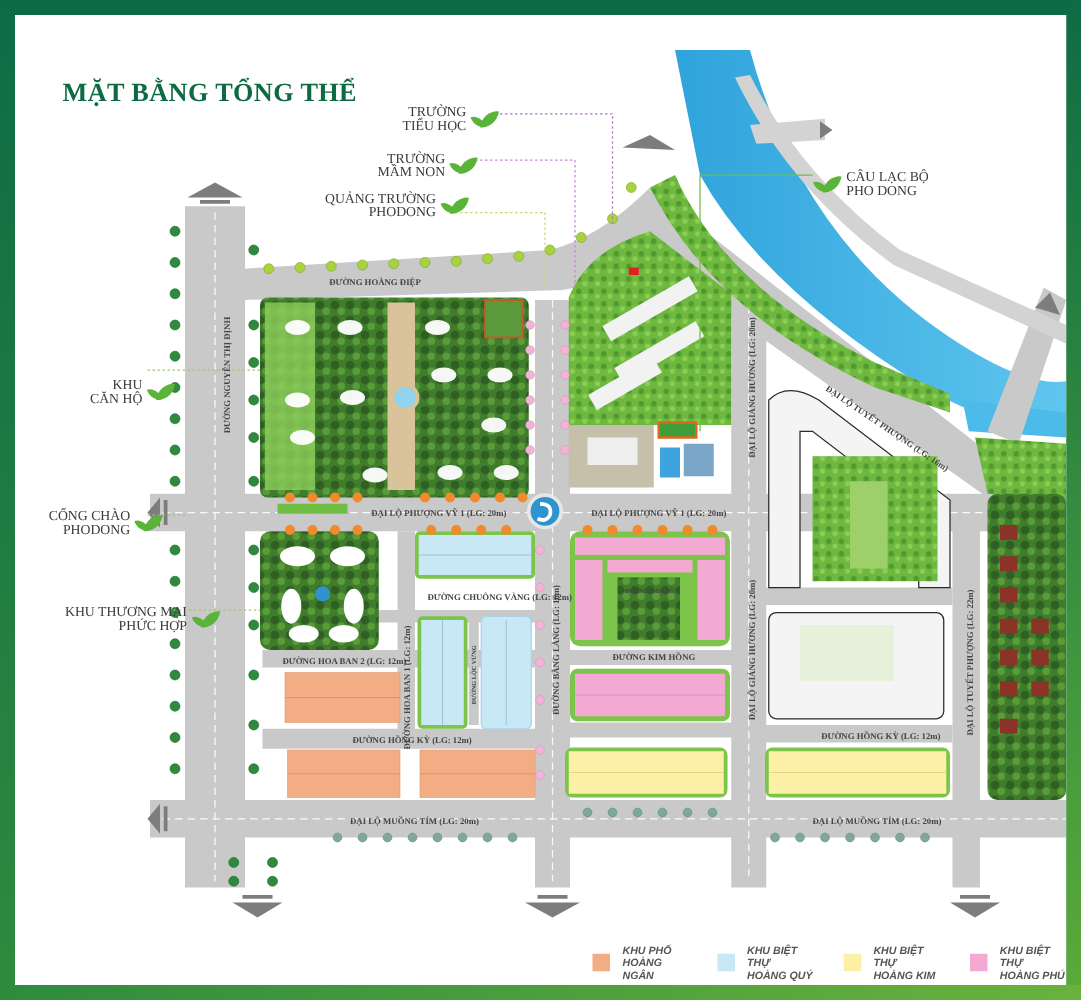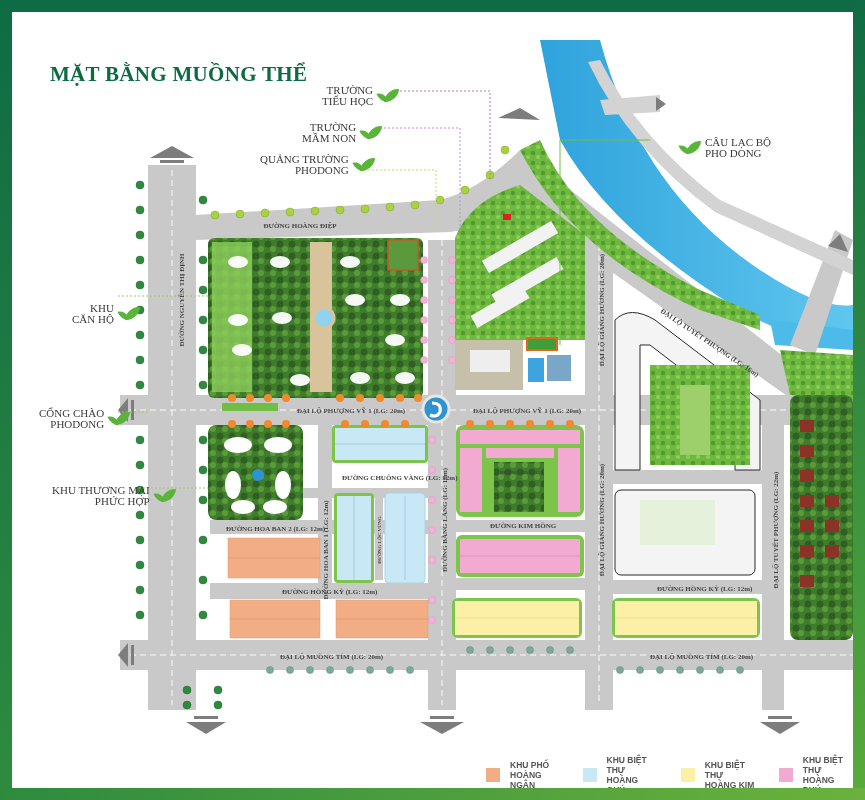--- a/index.html
+++ b/index.html
@@ -11,21 +11,21 @@
   .canvas { position:absolute; left:12px; top:12px; width:841px; height:776px; background:#ffffff; overflow:hidden; }
   svg.map { position:absolute; left:0; top:0; }
   .title { position:absolute; left:38px; top:50px; margin:0; font-family:"Liberation Serif", serif; font-weight:bold; font-size:21px; letter-spacing:0.3px; color:#0e6a43; }
   .callout { position:absolute; display:flex; align-items:center; gap:5px; }
   .callout .lbl { font-family:"Liberation Serif", serif; font-size:11px; line-height:11px; color:#3a3a3a; text-align:right; text-transform:uppercase; }
   .callout.left-text .lbl { text-align:left; }
   .leaf { width:20px; height:16px; position:relative; flex:none; }
   .leaf::before, .leaf::after { content:""; position:absolute; background:#5bb43a; border-radius:0 100% 0 100%; }
   .leaf::before { left:0; top:4px; width:9px; height:11px; transform:rotate(-20deg); }
   .leaf::after { left:7px; top:0; width:13px; height:15px; transform:rotate(10deg); border-radius:100% 0 100% 0; }
-  .legend { position:absolute; left:474px; top:743px; display:flex; gap:24px; }
+  .legend { position:absolute; left:462px; top:743px; display:flex; gap:24px;font-style:italic; }
   .legend-item { display:flex; align-items:center; gap:10px; }
   .swatch { width:14px; height:14px; flex:none; }
   .legend-label { font-size:8.5px; line-height:10px; font-weight:bold; color:#555; text-transform:uppercase; }
   .road-label { font-family:"Liberation Serif", serif; font-size:7px; font-weight:bold; fill:#444; }
 </style>
 </head>
 <body>
 
 <div class="frame-top"></div>
 <div class="frame-left"></div>
@@ -381,21 +381,21 @@
     <text class="road-label" x="282" y="594">ĐƯỜNG HỒNG KỲ (LG: 12m)</text>
     <text class="road-label" x="657" y="591">ĐƯỜNG HỒNG KỲ (LG: 12m)</text>
     <text class="road-label" x="280" y="659">ĐẠI LỘ MUỒNG TÍM (LG: 20m)</text>
     <text class="road-label" x="650" y="659">ĐẠI LỘ MUỒNG TÍM (LG: 20m)</text>
     <text class="road-label" transform="translate(604 310) rotate(-90)" text-anchor="middle">ĐẠI LỘ GIÁNG HƯƠNG (LG: 20m)</text>
     <text class="road-label" transform="translate(604 520) rotate(-90)" text-anchor="middle">ĐẠI LỘ GIÁNG HƯƠNG (LG: 20m)</text>
     <text class="road-label" transform="translate(660 312) rotate(34)">ĐẠI LỘ TUYẾT PHƯỢNG (LG: 16m)</text>
     <text class="road-label" transform="translate(778 530) rotate(-90)" text-anchor="middle">ĐẠI LỘ TUYẾT PHƯỢNG (LG: 22m)</text>
   </svg>
 
-  <h1 class="title">MẶT BẰNG MUỒNG THỂ</h1>
+  <h1 class="title">MẶT BẰNG TỔNG THỂ</h1>
 
   <div class="callout" style="left:310px; top:73px;">
     <div class="lbl">
         <div>TRƯỜNG</div>
         <div>TIỂU HỌC</div>
       </div>
     <span class="leaf"></span>
   </div>
   <div class="callout" style="left:290px; top:110px;">
     <div class="lbl">
@@ -404,21 +404,21 @@
       </div>
     <span class="leaf"></span>
   </div>
   <div class="callout" style="left:248px; top:142px;justify-content:space-between;">
     <div class="lbl">
         <div>QUẢNG TRƯỜNG</div>
         <div>PHODONG</div>
       </div>
     <span class="leaf"></span>
   </div>
-  <div class="callout left-text" style="left:668px; top:125px;">
+  <div class="callout left-text" style="left:640px; top:125px;">
     <span class="leaf"></span>
     <div class="lbl">
         <div>CÂU LẠC BỘ</div>
         <div>PHO DONG</div>
       </div>
   </div>
   <div class="callout" style="left:60px; top:291px;justify-content:flex-end;">
     <div class="lbl">
         <div>KHU</div>
         <div>CĂN HỘ</div>

